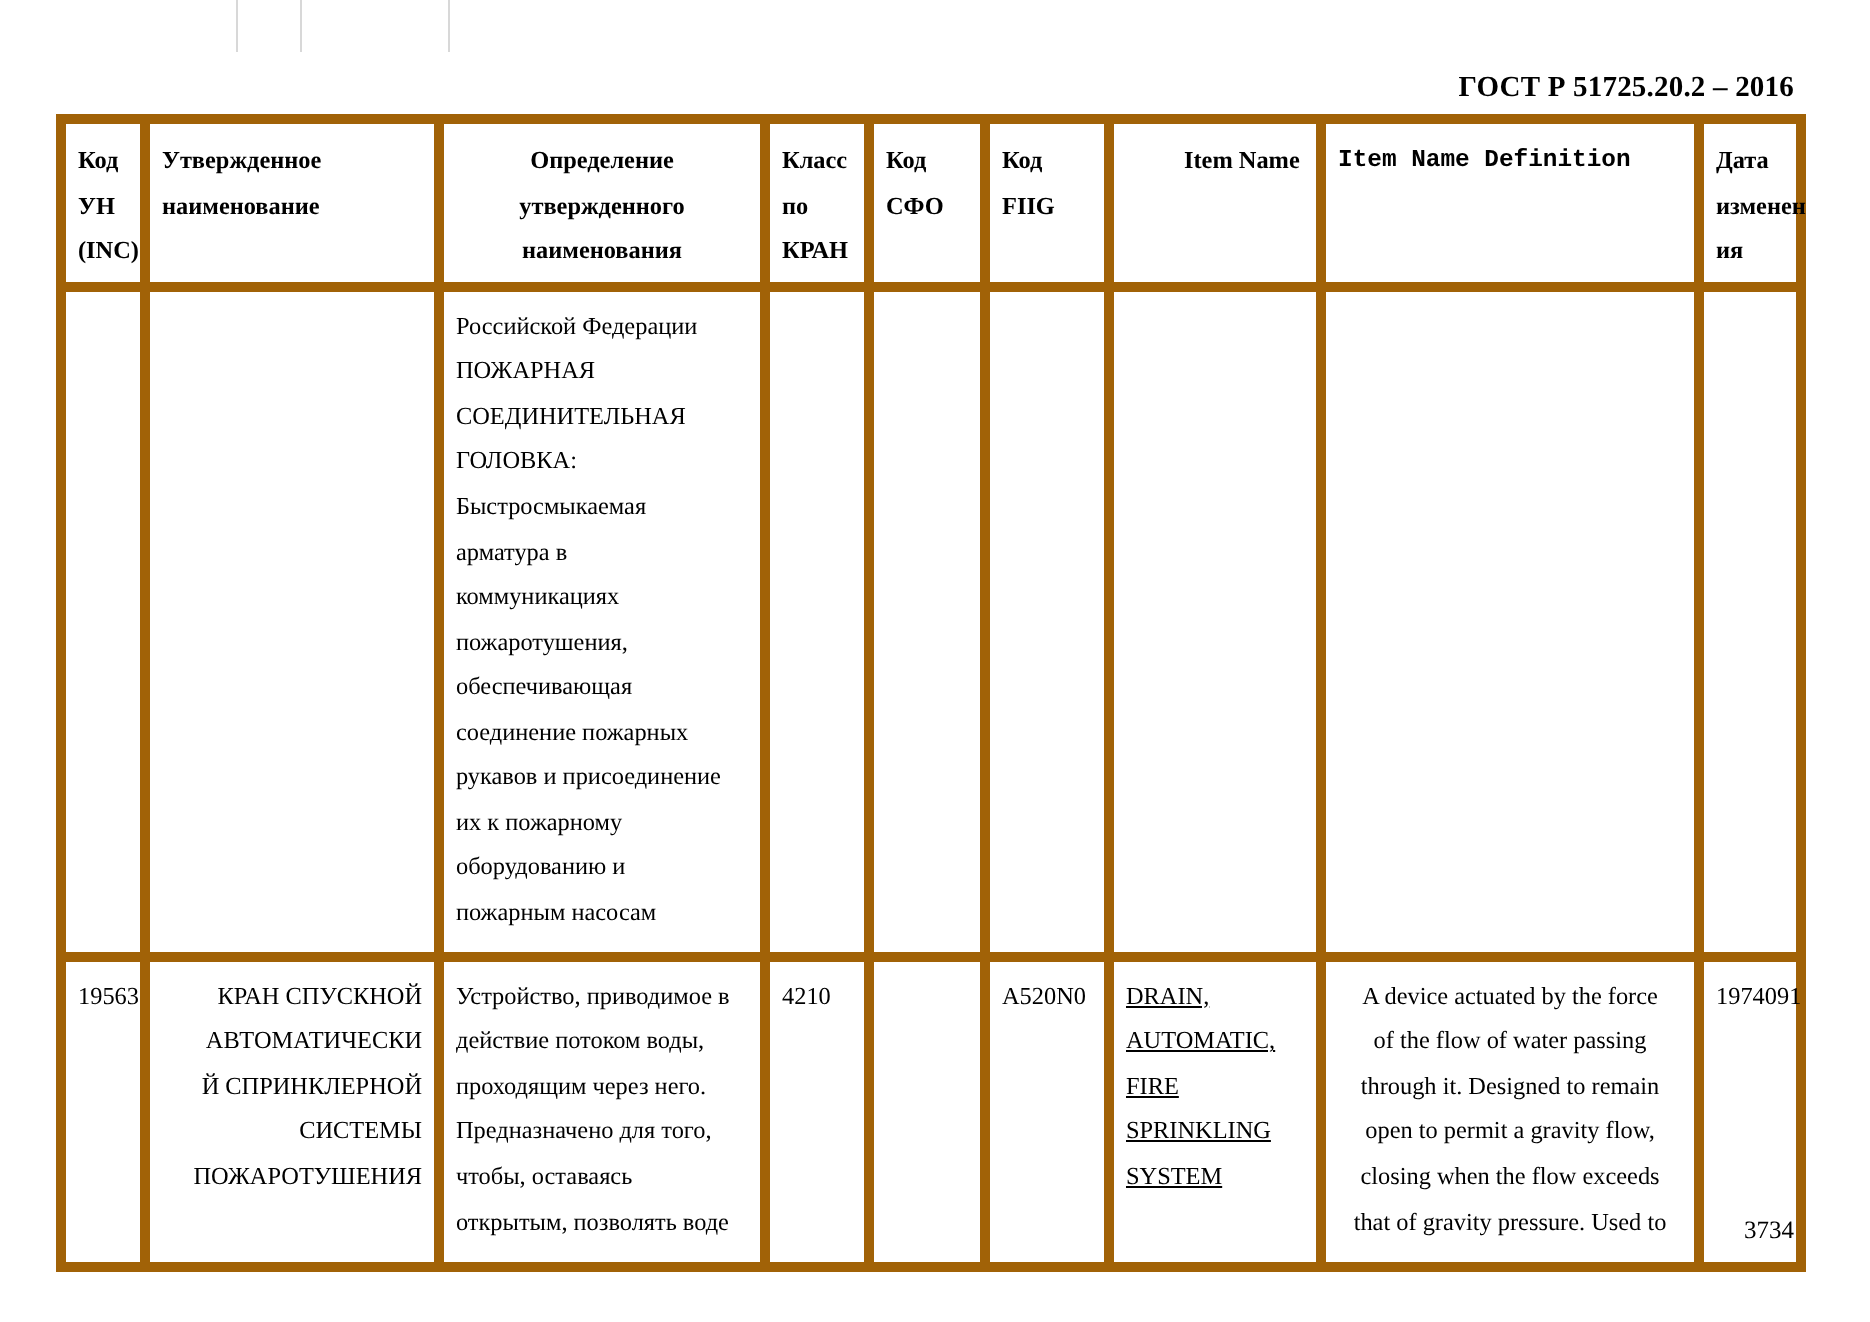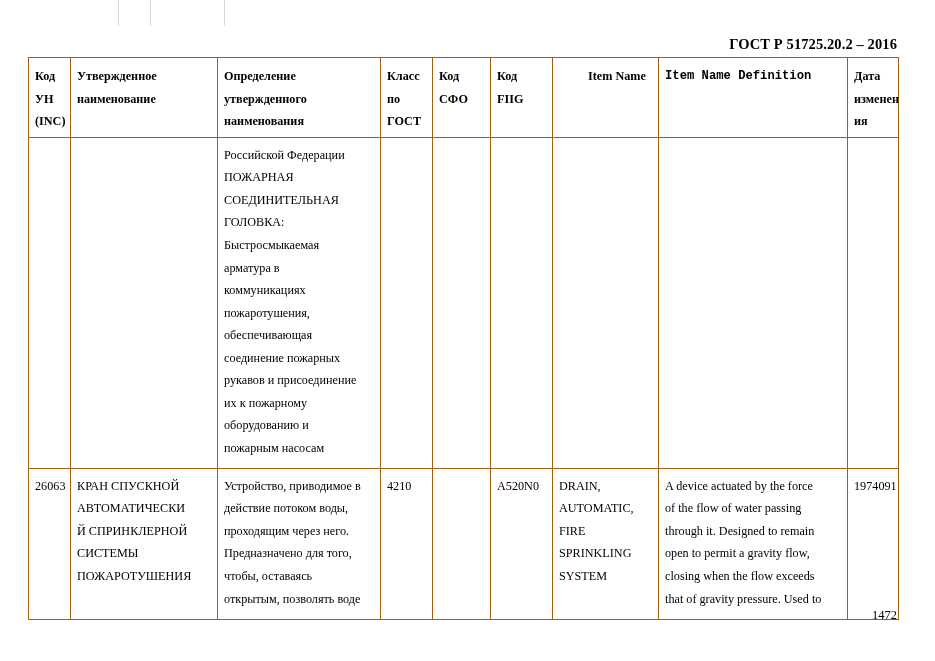--- a/index.html
+++ b/index.html
@@ -34,21 +34,21 @@
   }
   table.gost {
     position: absolute;
     left: 28px;
     top: 57px;
     width: 870px;
     border-collapse: collapse;
     table-layout: fixed;
   }
   table.gost td, table.gost th {
-    border: 1px solid #a16207;
+    border: 5px solid #a16207;
     vertical-align: top;
     padding: 6px 6px 4px 6px;
     font-size: 12.2px;
     line-height: 1.85;
     font-weight: normal;
     text-align: left;
   }
   table.gost thead td {
     font-weight: bold;
     line-height: 1.85;
@@ -104,26 +104,26 @@
         <col class="c7">
         <col class="c8">
     </colgroup>
     <thead>
       <tr>
         <td style="white-space: pre-wrap;">Код
 УН
 (INC)</td>
         <td style="white-space: pre-wrap;">Утвержденное
 наименование</td>
-        <td style="white-space: pre-wrap;">Определение
+        <td style="white-space: pre-wrap; text-align: center;">Определение
 утвержденного
 наименования</td>
         <td style="white-space: pre-wrap;">Класс
 по
-ГОСТ</td>
+КРАН</td>
         <td style="white-space: pre-wrap;">Код
 СФО</td>
         <td style="white-space: pre-wrap;">Код
 FIIG</td>
         <td style="white-space: pre-wrap; padding-left: 35px;">Item Name</td>
         <td style="white-space: pre-wrap; font-family: Liberation Mono, monospace;">Item Name Definition</td>
         <td style="white-space: pre-wrap;">Дата
 изменен
 ия</td>
       </tr>
@@ -147,46 +147,46 @@
 оборудованию и
 пожарным насосам</td>
         <td style="white-space: pre-wrap;"></td>
         <td style="white-space: pre-wrap;"></td>
         <td style="white-space: pre-wrap;"></td>
         <td style="white-space: pre-wrap;"></td>
         <td style="white-space: pre-wrap;"></td>
         <td style="white-space: pre-wrap;"></td>
       </tr>
       <tr class="row-second">
-        <td style="white-space: pre-wrap;">26063</td>
-        <td style="white-space: pre-wrap;">КРАН СПУСКНОЙ
+        <td style="white-space: pre-wrap;">19563</td>
+        <td style="white-space: pre-wrap; text-align: right;">КРАН СПУСКНОЙ
 АВТОМАТИЧЕСКИ
 Й СПРИНКЛЕРНОЙ
 СИСТЕМЫ
 ПОЖАРОТУШЕНИЯ</td>
         <td style="white-space: pre-wrap;">Устройство, приводимое в
 действие потоком воды,
 проходящим через него.
 Предназначено для того,
 чтобы, оставаясь
 открытым, позволять воде</td>
         <td style="white-space: pre-wrap; margin-left: 44px;">4210</td>
         <td style="white-space: pre-wrap;"></td>
         <td style="white-space: pre-wrap;">A520N0</td>
-        <td style="white-space: pre-wrap;">DRAIN,
+        <td style="white-space: pre-wrap; text-decoration: underline;">DRAIN,
 AUTOMATIC,
 FIRE
 SPRINKLING
 SYSTEM</td>
-        <td style="white-space: pre-wrap;">A device actuated by the force
+        <td style="white-space: pre-wrap; text-align: center;">A device actuated by the force
 of the flow of water passing
 through it. Designed to remain
 open to permit a gravity flow,
 closing when the flow exceeds
 that of gravity pressure. Used to</td>
         <td style="white-space: pre-wrap; margin-left: 16px;">1974091</td>
       </tr>
     </tbody>
   </table>
 
-  <div class="page-number">1472</div>
+  <div class="page-number">3734</div>
 
 </div>
 
 </body></html>

